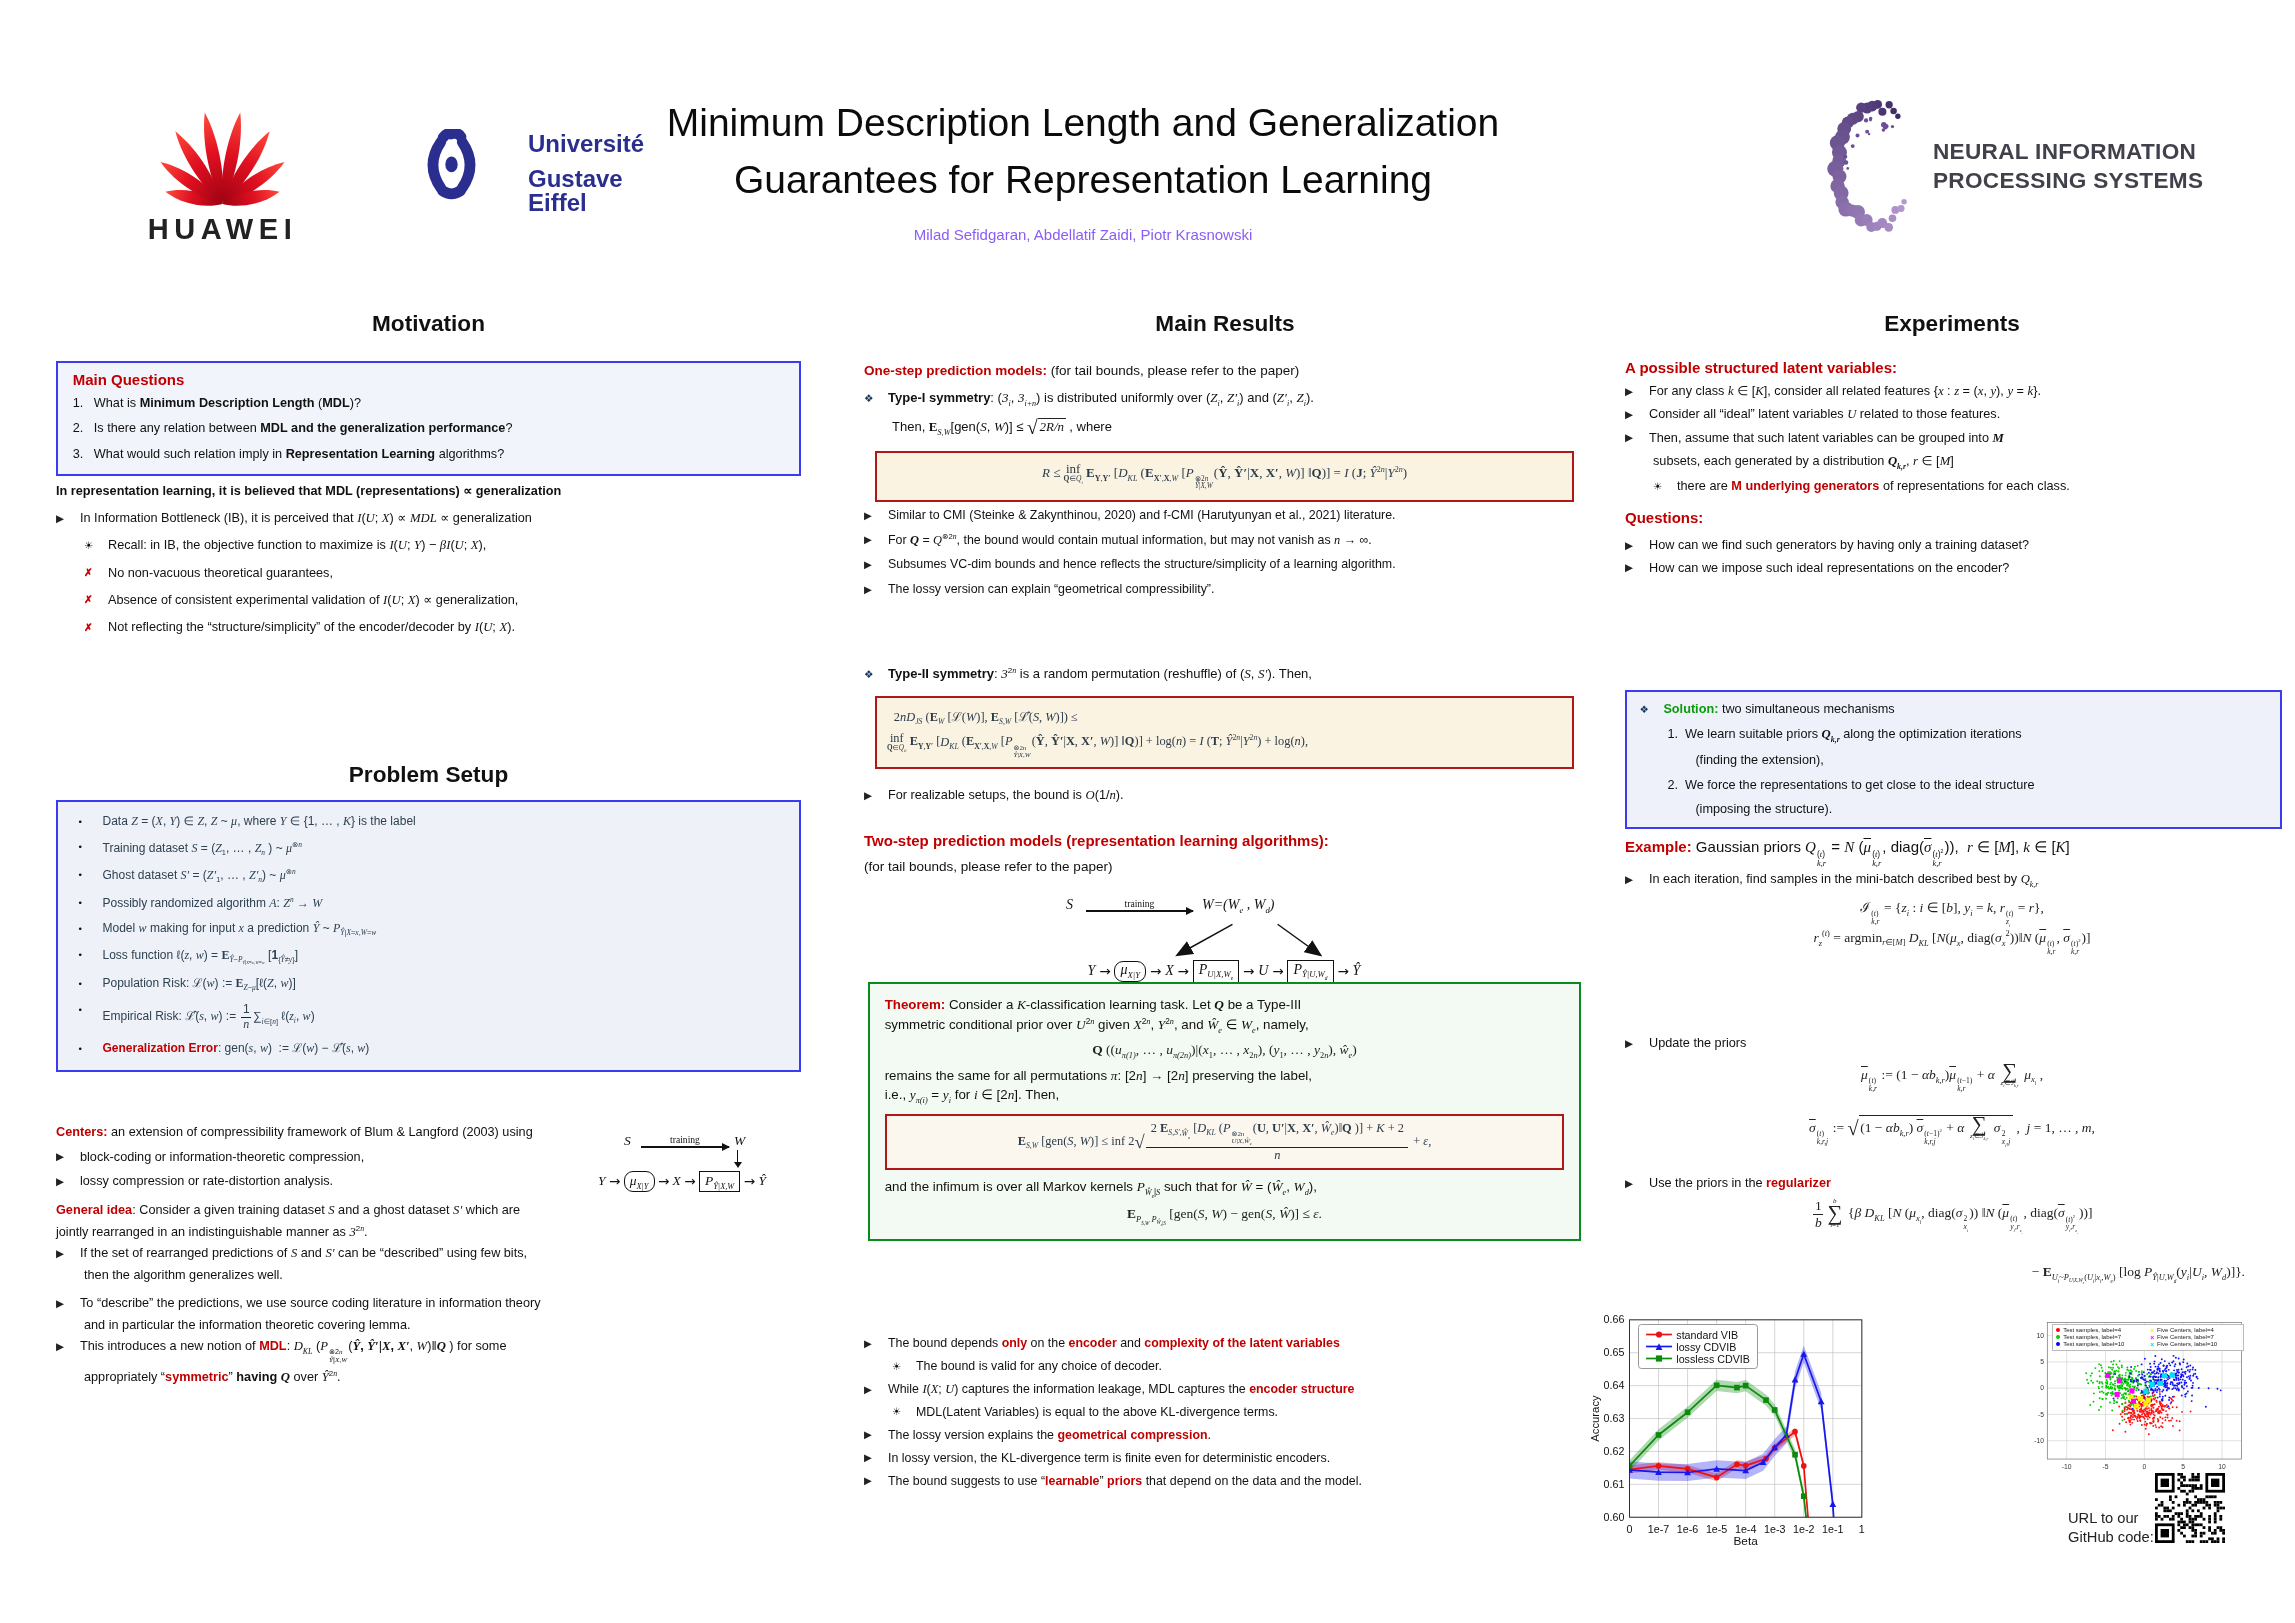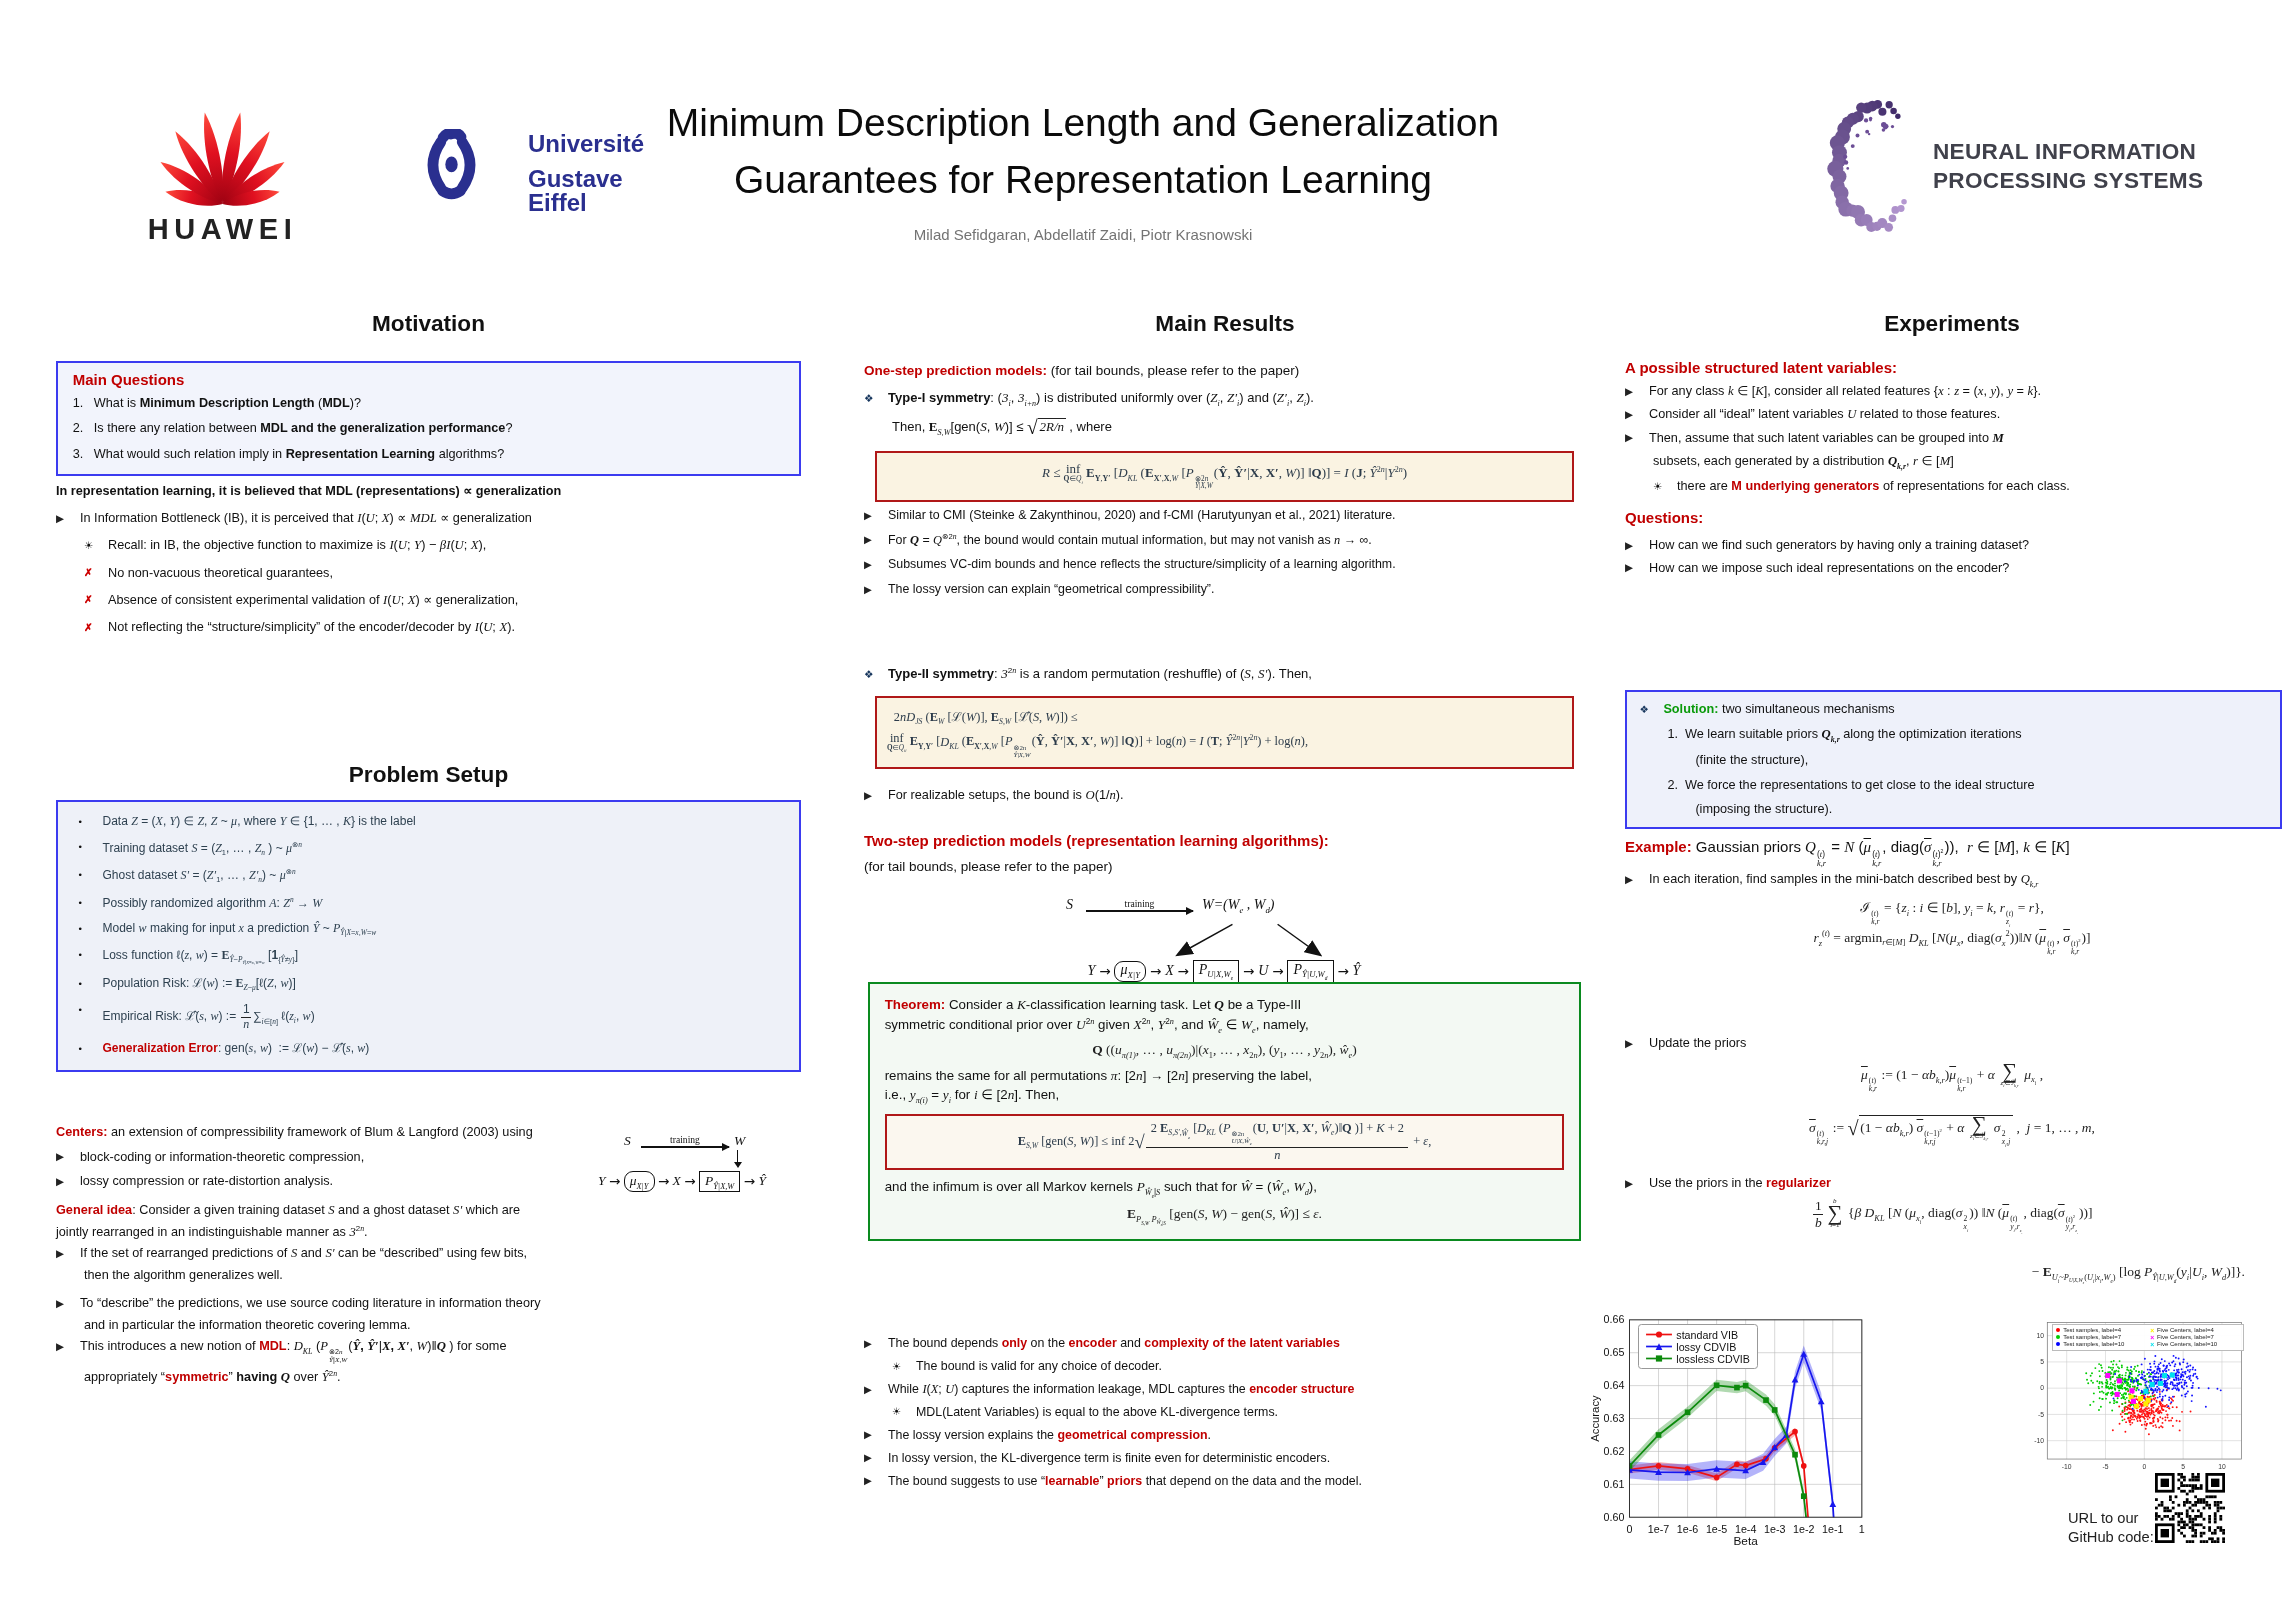--- a/index.html
+++ b/index.html
@@ -99,21 +99,21 @@
     </g>
     <ellipse cx="100" cy="63" rx="11" ry="14" fill="#2a2f8f"></ellipse>
   </svg>
   <div class="ugetext abs" style="left:133px;top:3.4px">Université</div>
   <div class="ugetext abs" style="left:133px;top:38px">Gustave Eiffel</div>
 </div>
 
 <div class="abs" style="left:643px;top:95px;width:880px;text-align:center;font-size:39px;line-height:1.45;color:#0b0b0b">
   <div>Minimum Description Length and Generalization</div>
   <div>Guarantees for Representation Learning</div>
-  <div style="font-size:15px;margin-top:16px;color:#737373">Milad Sefidgaran, Abdellatif Zaidi, Piotr Krasnowski</div>
+  <div style="font-size:15px;margin-top:16px;color:#8b5cf6">Milad Sefidgaran, Abdellatif Zaidi, Piotr Krasnowski</div>
 </div>
 
 <div class="abs" style="left:1824px;top:89px;width:440px;height:158px">
   <svg id="nipsdots" width="104" height="155" viewBox="0 0 185 275" style="position:absolute;left:0;top:0">
       <circle cx="131.4" cy="48.1" r="4.8" fill="rgb(63,42,104)"></circle>
       <circle cx="123.8" cy="38.6" r="5.8" fill="rgb(67,45,107)"></circle>
       <circle cx="115.9" cy="27.7" r="6.5" fill="rgb(70,49,110)"></circle>
       <circle cx="103.9" cy="40.0" r="7.2" fill="rgb(74,52,114)"></circle>
       <circle cx="95.5" cy="27.0" r="7.8" fill="rgb(77,55,117)"></circle>
       <circle cx="85.9" cy="30.0" r="9.5" fill="rgb(81,59,120)"></circle>
@@ -520,21 +520,21 @@
 <div class="abs solbox" style="left:1625px;top:690px;width:657px;padding:9px 12.4px 1.1px 12.4px;box-sizing:border-box">
   <div id="sol-lines">
       <div class="line" style="margin-bottom: 8px;">
         <span class="g g-di">❖</span>
         <span class="c"><span class="gn">Solution:</span> two simultaneous mechanisms</span>
       </div>
       <div class="line ind1" style="margin-bottom: 8px;">
         <span class="c">1.&nbsp;&nbsp;We learn suitable priors <b><i>Q<sub>k,r</sub></i></b> along the optimization iterations</span>
       </div>
       <div class="line ind2" style="margin-bottom: 8px;">
-        <span class="c">(finite the structure),</span>
+        <span class="c">(finding the extension),</span>
       </div>
       <div class="line ind1" style="margin-bottom: 8px;">
         <span class="c">2.&nbsp;&nbsp;We force the representations to get close to the ideal structure</span>
       </div>
       <div class="line ind2" style="margin-bottom: 8px;">
         <span class="c">(imposing the structure).</span>
       </div>
     </div>
 </div>
 

